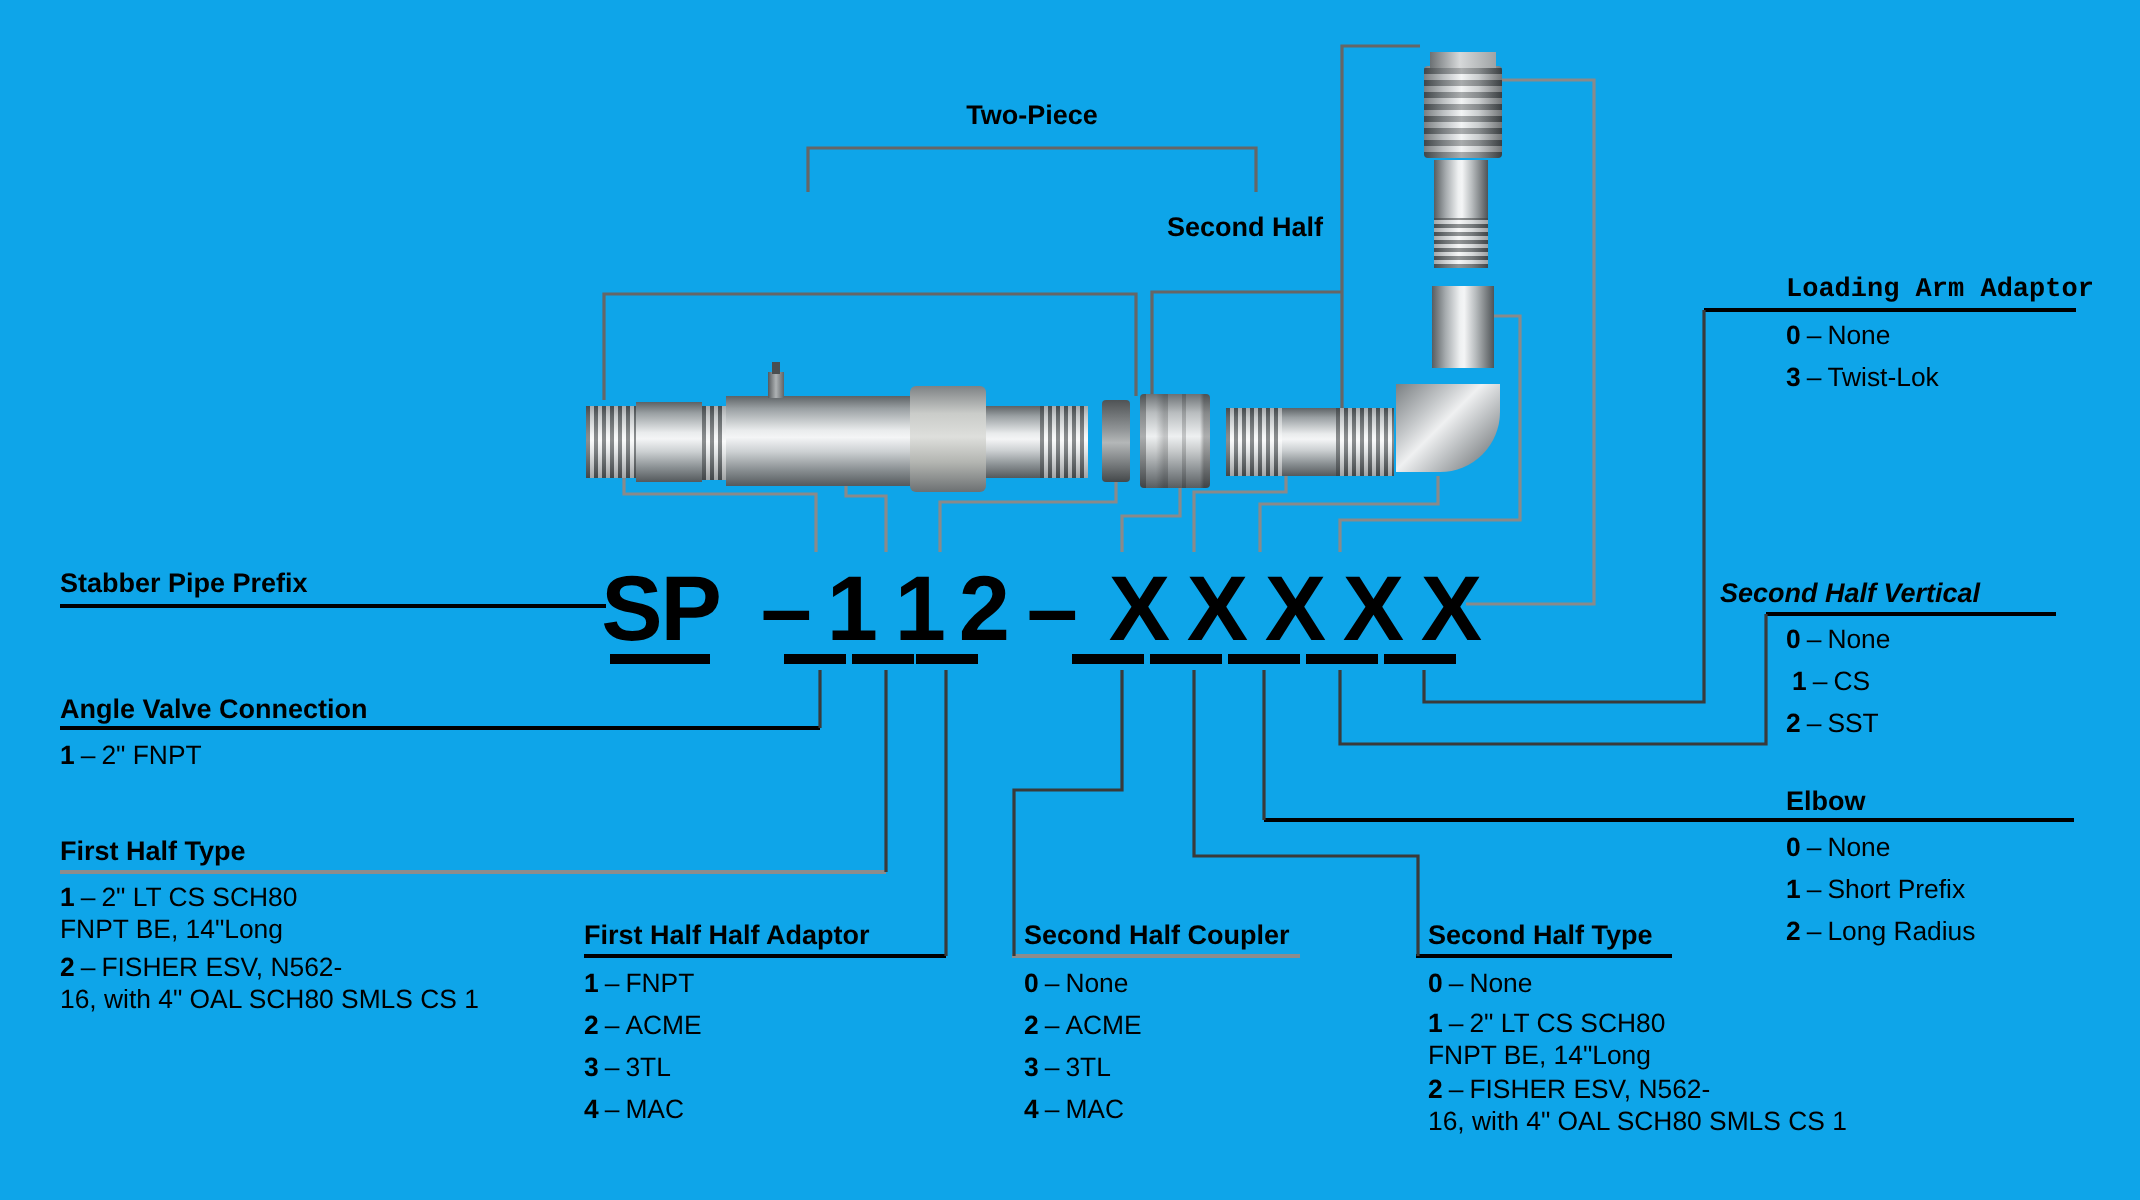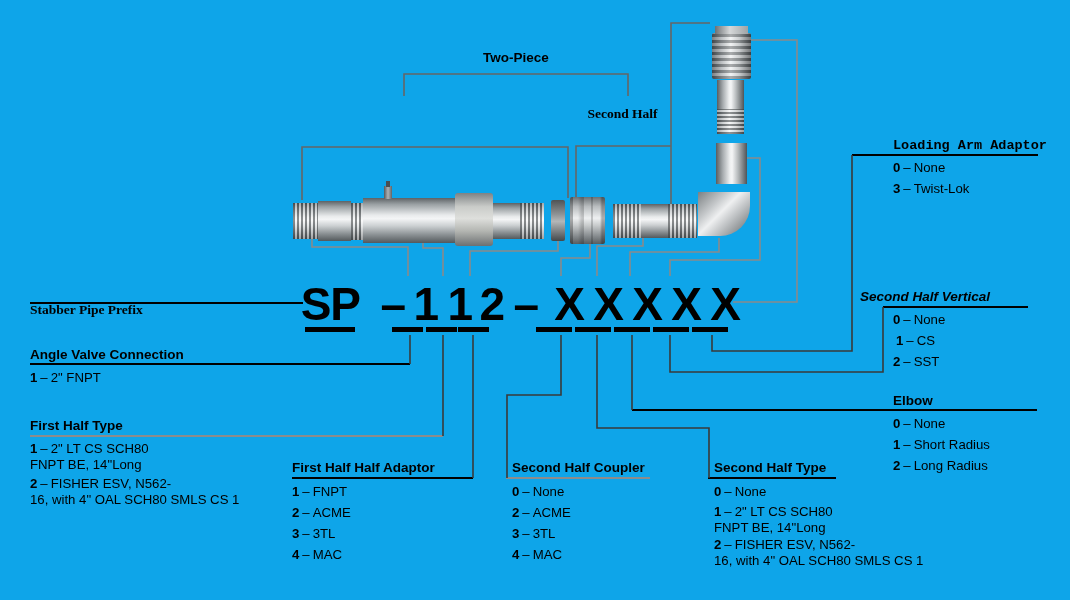--- a/index.html
+++ b/index.html
@@ -112,21 +112,21 @@
     <div class="abs vpipe" style="left:716px;top:143px;width:31px;height:41px;"></div>
     <div class="abs vthread" style="left:717px;top:108px;width:27px;height:26px;"></div>
     <div class="abs vpipe" style="left:717px;top:80px;width:27px;height:29px;"></div>
     <div class="abs knurl" style="left:712px;top:33px;width:39px;height:46px;"></div>
     <div class="abs cap" style="left:715px;top:26px;width:33px;height:8px;"></div>
   </div>
 
   <div class="abs toplabel" style="left:404px;top:50px;width:224px;">Two-Piece</div>
   <div class="abs toplabel" style="left:312px;top:103px;width:190px;">
   </div>
-  <div class="abs toplabel" style="left:545px;top:106px;width:155px;font-family:Liberation Serif, serif;">Second Half</div>
+  <div class="abs toplabel" style="left:545px;top:106px;width:155px;">Second Half</div>
 
   <div>
     <span class="pn-char" style="left:300px;">SP</span>
     <span class="pn-char" style="left:345px;">–</span>
     <span class="pn-char" style="left:378px;">1</span>
     <span class="pn-char" style="left:412px;">1</span>
     <span class="pn-char" style="left:444px;">2</span>
     <span class="pn-char" style="left:478px;">–</span>
     <span class="pn-char" style="left:524px;">X</span>
     <span class="pn-char" style="left:563px;">X</span>
@@ -137,21 +137,21 @@
     <div class="pn-bar" style="left:392px;width:31px;"></div>
     <div class="pn-bar" style="left:426px;width:31px;"></div>
     <div class="pn-bar" style="left:458px;width:31px;"></div>
     <div class="pn-bar" style="left:536px;width:36px;"></div>
     <div class="pn-bar" style="left:575px;width:36px;"></div>
     <div class="pn-bar" style="left:614px;width:36px;"></div>
     <div class="pn-bar" style="left:653px;width:36px;"></div>
     <div class="pn-bar" style="left:692px;width:36px;"></div>
   </div>
 
-  <div class="abs sec-title" style="left:30px;top:302px;font-family:Liberation Serif, serif;">Stabber Pipe Prefix</div>
+  <div class="abs sec-title" style="left:30px;top:284px;">Stabber Pipe Prefix</div>
 
   <div class="abs sec-title" style="left:30px;top:347px;">Angle Valve Connection</div>
   <div class="abs opt" style="left:30px;top:370px;">
     <span class="num">1</span><span class="sep">–</span><span>2" FNPT</span>
   </div>
 
   <div class="abs sec-title" style="left:30px;top:418px;">First Half Type</div>
   <div class="abs opt" style="left:30px;top:441px;">
     <span class="num">1</span><span class="sep">–</span><span>2" LT CS SCH80</span>
   </div>
@@ -219,19 +219,19 @@
   </div>
   <div class="abs opt" style="left:893px;top:354px;">
     <span class="num">2</span><span class="sep">–</span><span>SST</span>
   </div>
 
   <div class="abs sec-title" style="left:893px;top:393px;">Elbow</div>
   <div class="abs opt" style="left:893px;top:416px;">
     <span class="num">0</span><span class="sep">–</span><span>None</span>
   </div>
   <div class="abs opt" style="left:893px;top:437px;">
-    <span class="num">1</span><span class="sep">–</span><span>Short Radius</span>
+    <span class="num">1</span><span class="sep">–</span><span>Short Prefix</span>
   </div>
   <div class="abs opt" style="left:893px;top:458px;">
     <span class="num">2</span><span class="sep">–</span><span>Long Radius</span>
   </div>
 
 </div>
 
 </body></html>

